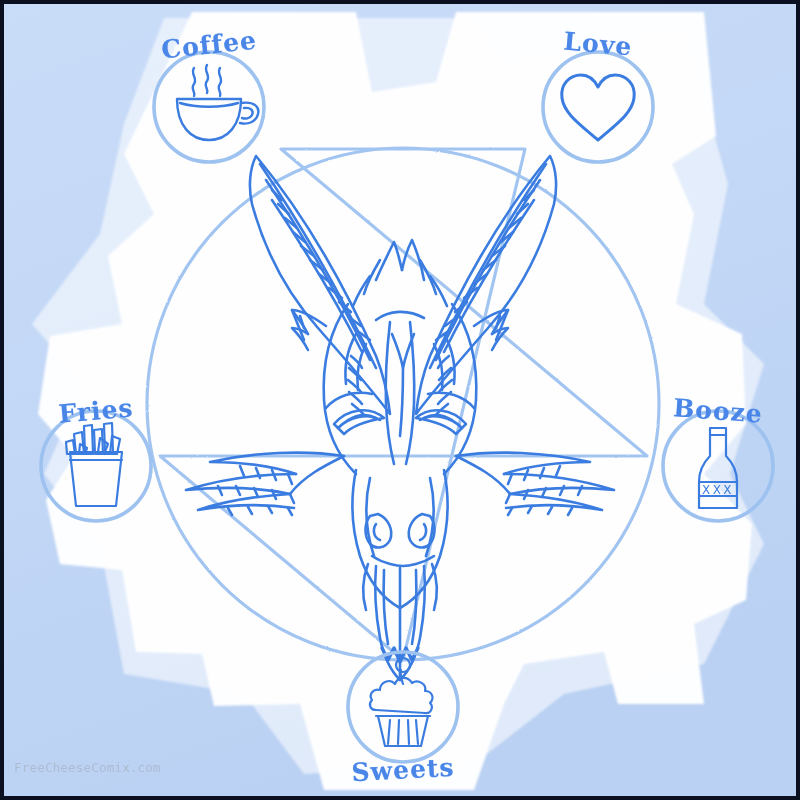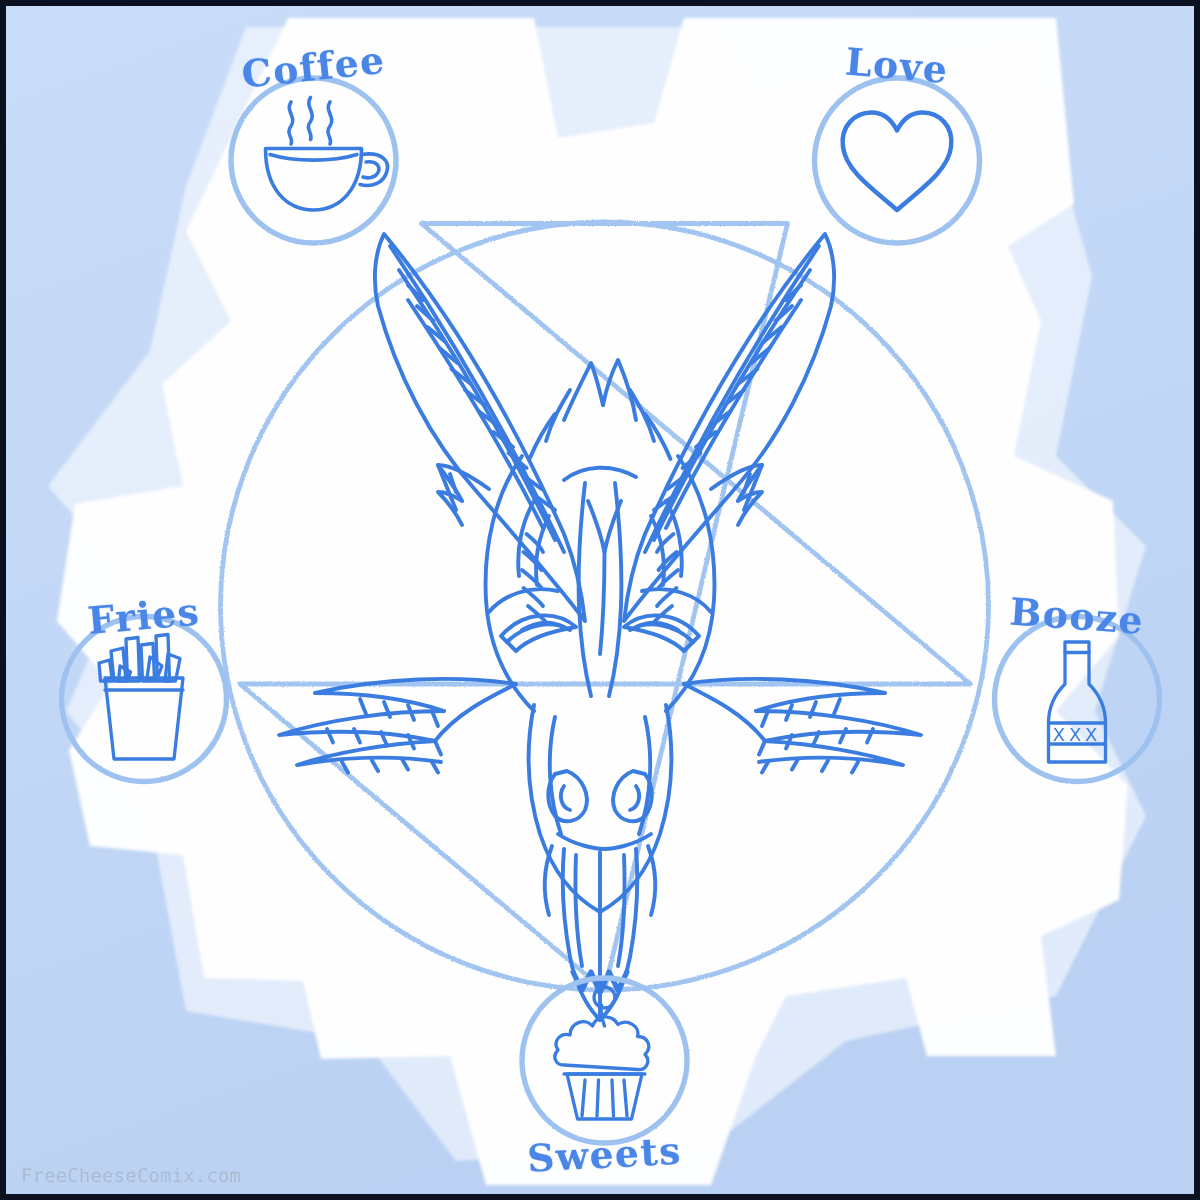--- a/index.html
+++ b/index.html
@@ -45,21 +45,21 @@
     letter-spacing: 1px;
     white-space: nowrap;
     text-shadow: 0 0 1px rgba(74,134,232,0.35);
     transform-origin: 50% 50%;
     pointer-events: none;
     user-select: none;
   }
   .watermark {
     position: absolute;
     left: 10px;
-    bottom: 5px;
+    bottom: 21px;
     color: #aab8cc;
     font-family: "DejaVu Sans Mono", monospace;
     font-size: 12.5px;
     letter-spacing: 0.2px;
     opacity: 0.85;
     user-select: none;
   }
 </style>
 </head>
 <body>

